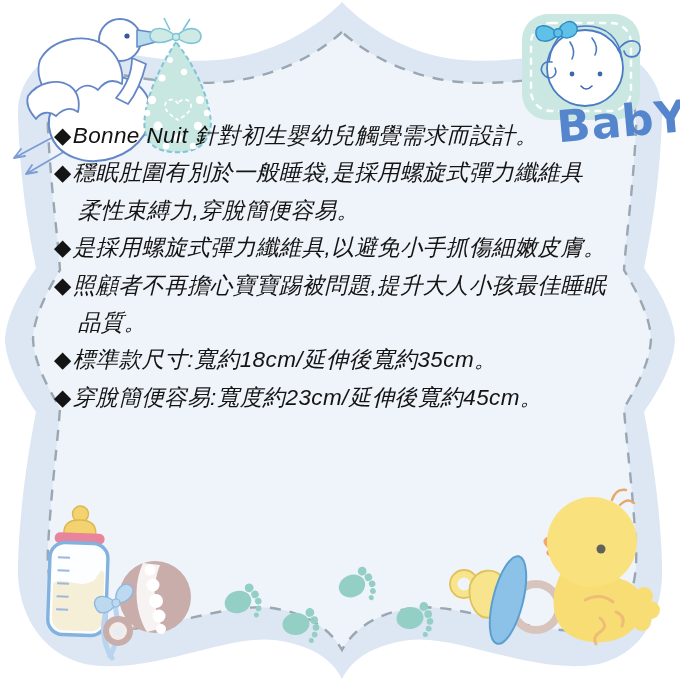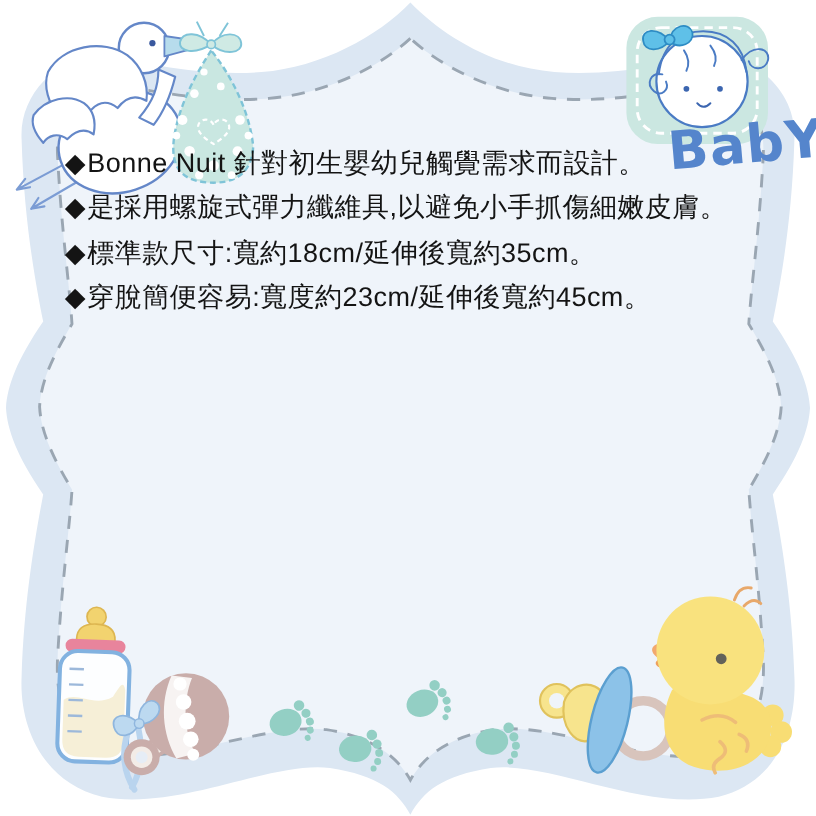--- a/index.html
+++ b/index.html
@@ -1,20 +1,20 @@
 <!DOCTYPE html>
 <html><head>
 <meta charset="utf-8">
 <style>
   html,body{margin:0;padding:0;background:#ffffff;}
   body{width:680px;height:680px;position:relative;overflow:hidden;
        font-family:"Liberation Sans","DejaVu Sans",sans-serif;}
   .stage{position:absolute;inset:0;width:680px;height:680px;}
   svg.art{position:absolute;left:0;top:0;width:680px;height:680px;}
-  .features{position:absolute;left:54px;top:117px;width:596px;z-index:5;}
+  .features{position:absolute;left:54px;top:117px;width:596px;z-index:5;font-style:italic;}
   .features ul{list-style:none;margin:0;padding:0;}
   .features li{
       font-size:22.5px;line-height:37.4px;color:#141414;
       letter-spacing:0.4px;white-space:pre-wrap;
       padding-left:24px;text-indent:-24px;}
   .features .bullet{margin-right:1px;}
   .baby-script{
       position:absolute;left:558px;top:96px;width:120px;height:80px;z-index:6;
       font-size:44px;font-weight:bold;color:#5585cc;
       transform:rotate(-5deg);letter-spacing:1px;
@@ -205,19 +205,23 @@
       <path d="M585,600 q16,-8 28,2"></path>
     </g>
   </g>
 </svg>
 
 <div class="baby-script">BabY</div>
 
 <div class="features">
   <ul>
     <li><span class="bullet">◆</span><span>Bonne Nuit 針對初生嬰幼兒觸覺需求而設計。</span></li>
+    <li><span class="bullet">◆</span><span>穩眠肚圍有別於一般睡袋,是採用螺旋式彈力纖維具
+柔性束縛力,穿脫簡便容易。</span></li>
     <li><span class="bullet">◆</span><span>是採用螺旋式彈力纖維具,以避免小手抓傷細嫩皮膚。</span></li>
+    <li><span class="bullet">◆</span><span>照顧者不再擔心寶寶踢被問題,提升大人小孩最佳睡眠
+品質。</span></li>
     <li><span class="bullet">◆</span><span>標準款尺寸:寬約18cm/延伸後寬約35cm。</span></li>
     <li><span class="bullet">◆</span><span>穿脫簡便容易:寬度約23cm/延伸後寬約45cm。</span></li>
   </ul>
 </div>
 
 </div>
 
 </body></html>

